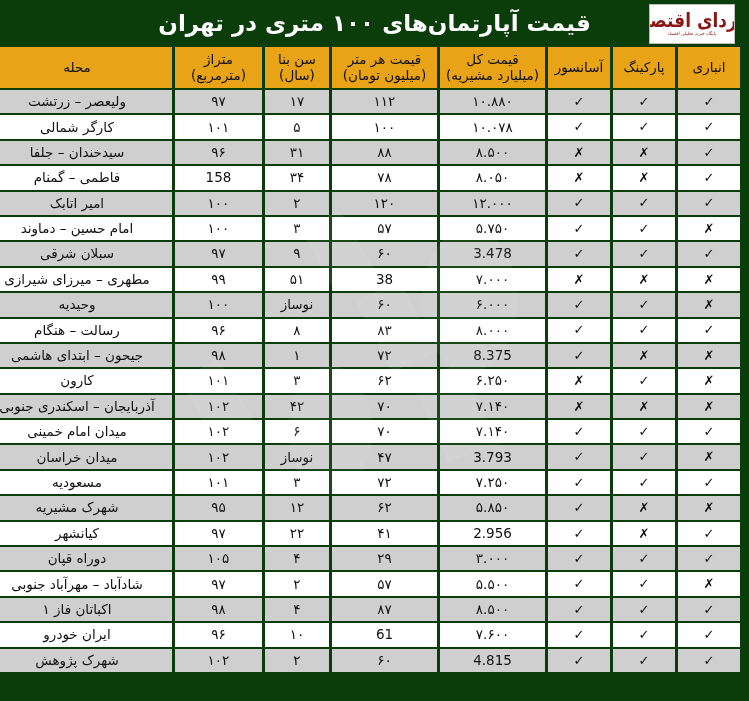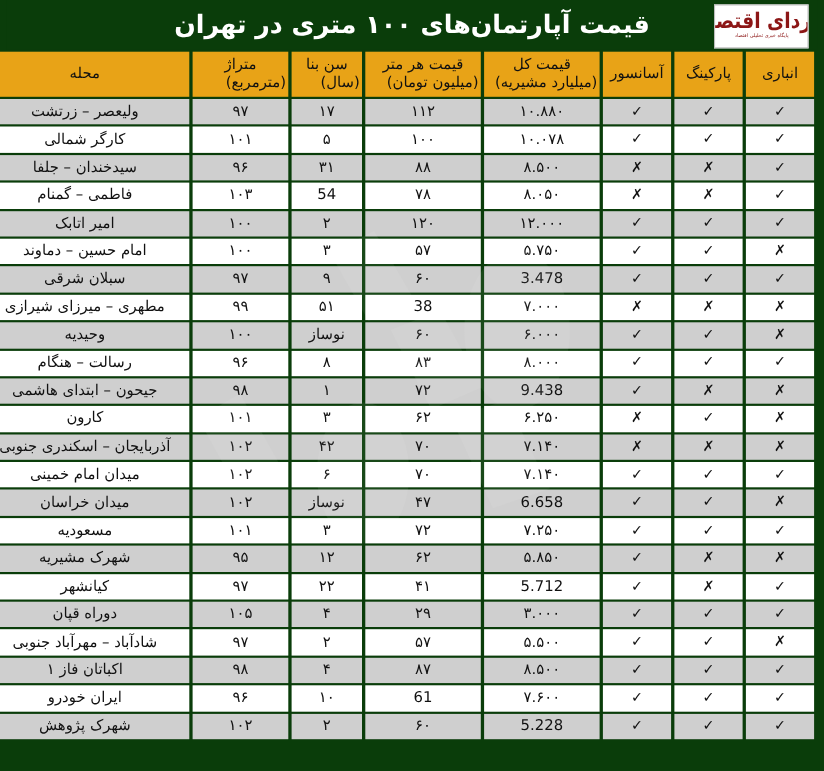--- a/index.html
+++ b/index.html
@@ -105,21 +105,21 @@
     white-space: nowrap;
   }
 
   thead th {
     background: #e8a317;
     color: #1a1a1a;
     height: 41px;
     font-size: 12.8px;
     font-weight: normal;
   }
-  thead th .l2 { display: block; text-align: right; }
+  thead th .l2 { display: block; }
 
   tbody tr td { height: 23.4px; }
   tbody tr.odd td  { background: #cfcfcf; }
   tbody tr.even td { background: #ffffff; }
 
   td.hood  { font-size: 13.5px; font-weight: normal; }
   td.num   { font-size: 13.5px; }
   td.mark  { font-size: 13px; font-weight: bold; }
 
   .mark-yes { color: #111; font-size: 13px; }
@@ -214,22 +214,22 @@
           <td class="num">۳۱</td>
           <td class="num">۹۶</td>
           <td class="hood">سیدخندان – جلفا</td>
         </tr>
         <tr class="even">
           <td class="mark"><span class="mark-yes">✓</span></td>
           <td class="mark"><span class="mark-no">✗</span></td>
           <td class="mark"><span class="mark-no">✗</span></td>
           <td class="num">۸.۰۵۰</td>
           <td class="num">۷۸</td>
-          <td class="num">54</td>
-          <td class="num">۱۰۳</td>
+          <td class="num">۳۴</td>
+          <td class="num">158</td>
           <td class="hood">فاطمی – گمنام</td>
         </tr>
         <tr class="odd">
           <td class="mark"><span class="mark-yes">✓</span></td>
           <td class="mark"><span class="mark-yes">✓</span></td>
           <td class="mark"><span class="mark-yes">✓</span></td>
           <td class="num">۱۲.۰۰۰</td>
           <td class="num">۱۲۰</td>
           <td class="num">۲</td>
           <td class="num">۱۰۰</td>
@@ -282,21 +282,21 @@
           <td class="num">۸.۰۰۰</td>
           <td class="num">۸۳</td>
           <td class="num">۸</td>
           <td class="num">۹۶</td>
           <td class="hood">رسالت – هنگام</td>
         </tr>
         <tr class="odd">
           <td class="mark"><span class="mark-no">✗</span></td>
           <td class="mark"><span class="mark-no">✗</span></td>
           <td class="mark"><span class="mark-yes">✓</span></td>
-          <td class="num">9.438</td>
+          <td class="num">8.375</td>
           <td class="num">۷۲</td>
           <td class="num">۱</td>
           <td class="num">۹۸</td>
           <td class="hood">جیحون – ابتدای هاشمی</td>
         </tr>
         <tr class="even">
           <td class="mark"><span class="mark-no">✗</span></td>
           <td class="mark"><span class="mark-yes">✓</span></td>
           <td class="mark"><span class="mark-no">✗</span></td>
           <td class="num">۶.۲۵۰</td>
@@ -322,21 +322,21 @@
           <td class="num">۷.۱۴۰</td>
           <td class="num">۷۰</td>
           <td class="num">۶</td>
           <td class="num">۱۰۲</td>
           <td class="hood">میدان امام خمینی</td>
         </tr>
         <tr class="odd">
           <td class="mark"><span class="mark-no">✗</span></td>
           <td class="mark"><span class="mark-yes">✓</span></td>
           <td class="mark"><span class="mark-yes">✓</span></td>
-          <td class="num">6.658</td>
+          <td class="num">3.793</td>
           <td class="num">۴۷</td>
           <td class="num">نوساز</td>
           <td class="num">۱۰۲</td>
           <td class="hood">میدان خراسان</td>
         </tr>
         <tr class="even">
           <td class="mark"><span class="mark-yes">✓</span></td>
           <td class="mark"><span class="mark-yes">✓</span></td>
           <td class="mark"><span class="mark-yes">✓</span></td>
           <td class="num">۷.۲۵۰</td>
@@ -352,21 +352,21 @@
           <td class="num">۵.۸۵۰</td>
           <td class="num">۶۲</td>
           <td class="num">۱۲</td>
           <td class="num">۹۵</td>
           <td class="hood">شهرک مشیریه</td>
         </tr>
         <tr class="even">
           <td class="mark"><span class="mark-yes">✓</span></td>
           <td class="mark"><span class="mark-no">✗</span></td>
           <td class="mark"><span class="mark-yes">✓</span></td>
-          <td class="num">5.712</td>
+          <td class="num">2.956</td>
           <td class="num">۴۱</td>
           <td class="num">۲۲</td>
           <td class="num">۹۷</td>
           <td class="hood">کیانشهر</td>
         </tr>
         <tr class="odd">
           <td class="mark"><span class="mark-yes">✓</span></td>
           <td class="mark"><span class="mark-yes">✓</span></td>
           <td class="mark"><span class="mark-yes">✓</span></td>
           <td class="num">۳.۰۰۰</td>
@@ -402,21 +402,21 @@
           <td class="num">۷.۶۰۰</td>
           <td class="num">61</td>
           <td class="num">۱۰</td>
           <td class="num">۹۶</td>
           <td class="hood">ایران خودرو</td>
         </tr>
         <tr class="odd">
           <td class="mark"><span class="mark-yes">✓</span></td>
           <td class="mark"><span class="mark-yes">✓</span></td>
           <td class="mark"><span class="mark-yes">✓</span></td>
-          <td class="num">5.228</td>
+          <td class="num">4.815</td>
           <td class="num">۶۰</td>
           <td class="num">۲</td>
           <td class="num">۱۰۲</td>
           <td class="hood">شهرک پژوهش</td>
         </tr>
       </tbody>
   </table>
 
 </div>
 

